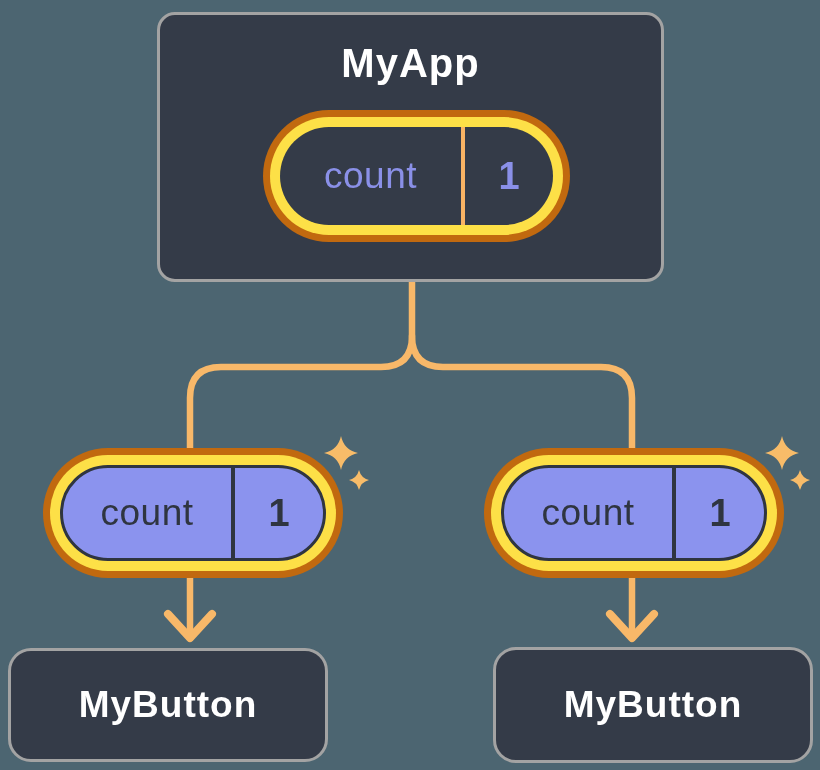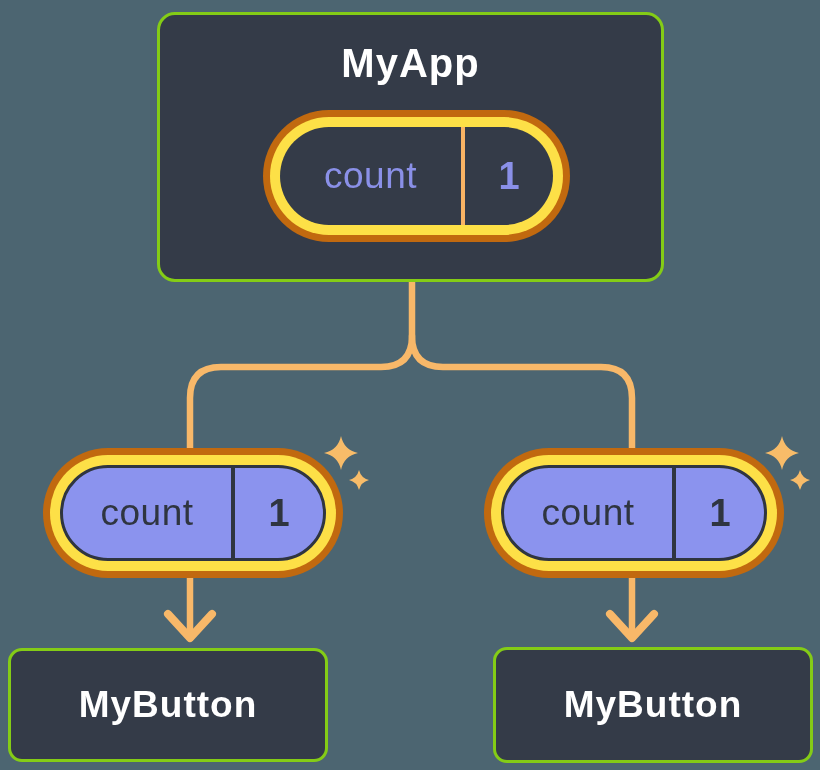--- a/index.html
+++ b/index.html
@@ -19,39 +19,39 @@
   
   #connector-layer {
     position: absolute;
     left: 0; top: 0;
     width: 820px; height: 770px;
     z-index: 0;
   }
   .node {
     position: absolute;
     background: #343B48;
-    border: 3px solid #84cc16;
+    border: 3px solid #a3a3a3;
     box-sizing: border-box;
     color: #FFFFFF;
     z-index: 1;
   }
   .node-root {
     left: 157px; top: 12px;
     width: 507px; height: 270px;
     border-radius: 18px;
   }
   .node-title {
     text-align: center;
     margin-top: 26px;
     font-size: 40px;
     font-weight: 600;
     letter-spacing: 1px;
   }
   .node-leaf {
-    border-radius: 14px;
+    border-radius: 23px;
     display: flex;
     align-items: center;
     justify-content: center;
     font-size: 37px;
     font-weight: 600;
     letter-spacing: 1px;
   }
   .node-leaf.left  { left: 8px;   top: 648px; width: 320px; height: 114px; }
   .node-leaf.right { left: 493px; top: 647px; width: 320px; height: 116px; }
 

